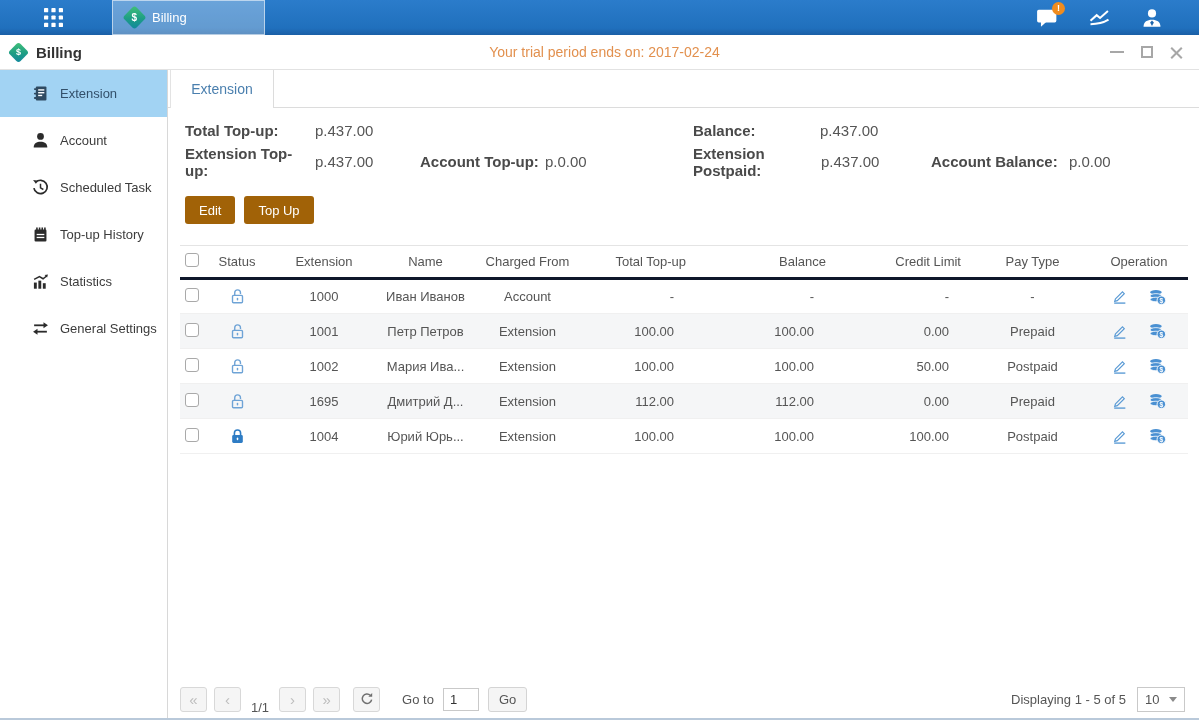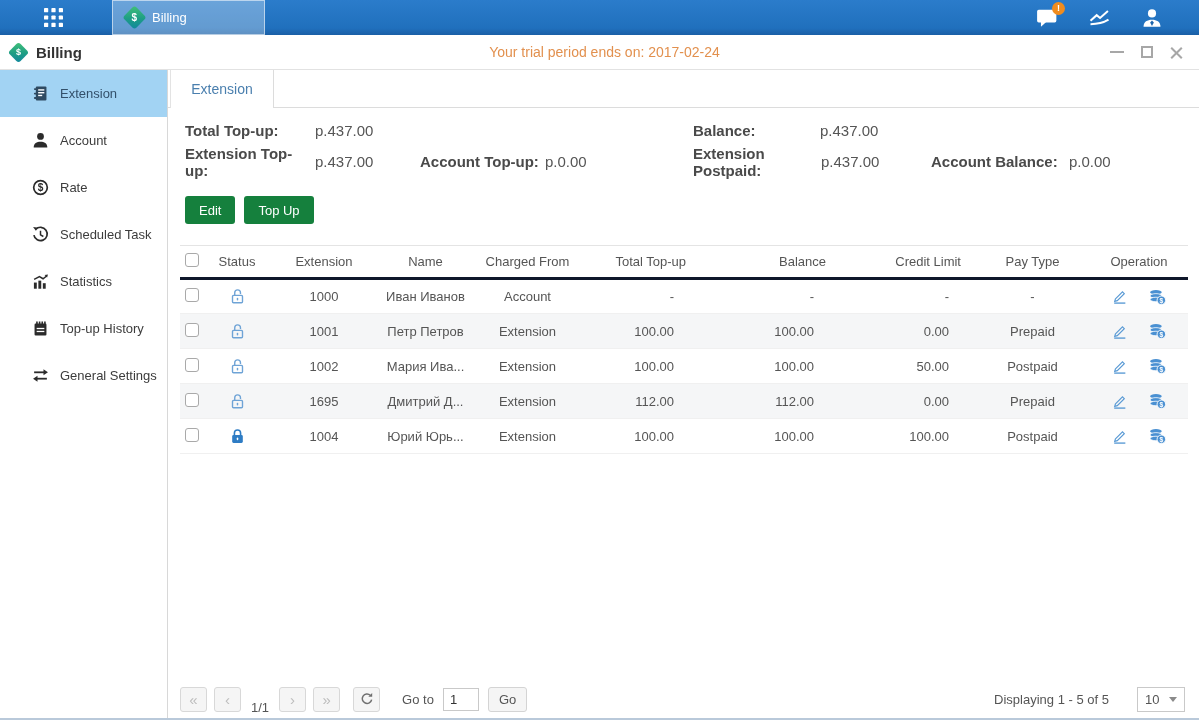--- a/index.html
+++ b/index.html
@@ -75,21 +75,21 @@
   .sum-grid { display:flex; }
   .sum-col.left { width:508px; flex:none; }
   .sum-row { display:flex; height:31px; align-items:center; }
   .sum-label { font-weight:bold; color:#4a4a4a; flex:none; }
   .w130 { width:130px; } .w127 { width:127px; } .w128 { width:128px; }
   .w125 { width:125px; } .w138 { width:138px; }
   .v105 { width:105px; flex:none; } .v110 { width:110px; flex:none; }
 
   
   .actions { margin:19px 0 0 17px; display:flex; gap:9px; }
-  .btn-blue { background:#15803d; color:#fff; border:none; height:28px; padding:0 14px;
+  .btn-blue { background:#a16207; color:#fff; border:none; height:28px; padding:0 14px;
     font-size:13px; border-radius:3px; cursor:pointer; font-family:inherit;text-align:right; }
 
   
   .data-table { margin:21px 0 0 12px; width:1008px; border-collapse:collapse;
     table-layout:fixed; font-size:13px; color:#555; }
   .data-table th { height:33px; font-weight:normal; color:#555;
     border-top:1px solid #e4e4e4; border-bottom:3px solid #0f172a; }
   .data-table td { height:35px; border-bottom:1px solid #f0f0f0; }
   .data-table tbody tr:nth-child(even) { background:#f5f6f7; }
   .c-check { text-align:left; padding-left:5px; }
@@ -114,21 +114,21 @@
     color:#bdbdbd; font-size:15px; margin-right:7px; cursor:pointer; flex:none; }
   .pg-indicator { margin:16px 10px 0 3px; color:#555; }
   .pg-refresh { margin-left:6px; color:#707070; }
   .pg-refresh .icon { width:14px; height:14px; }
   .goto-label { margin:0 9px 0 15px; }
   .goto-input { width:36px; height:23px; border:1px solid #c9c9c9; padding-left:6px;
     font-size:13px; font-family:inherit; color:#333; }
   .go-btn { margin-left:9px; height:25px; padding:0 10px; border:1px solid #d4d4d4;
     background:#f5f5f5; border-radius:3px; font-size:13px; color:#555;
     font-family:inherit; cursor:pointer; }
-  .pg-right { margin-left:auto; display:flex; align-items:center; gap:28px;text-align:center; }
+  .pg-right { margin-left:auto; display:flex; align-items:center; gap:11px;text-align:center; }
   .size-select { width:48px; height:25px; border:1px solid #c9c9c9; background:#fff;
     display:flex; align-items:center; justify-content:space-between; padding:0 7px;
     color:#555; cursor:pointer; }
   .caret { width:0; height:0; border-left:4px solid transparent;
     border-right:4px solid transparent; border-top:5px solid #8a8a8a; }
 
   .bottom-strip { position:absolute; bottom:0; left:0; right:0; height:2px;
     background:#b9c9da; z-index:6; }
 </style>
 </head>
@@ -286,41 +286,35 @@
       <span>Extension</span>
     </div>
     <div class="side-item">
       <svg class="icon">
           <use href="#i-person"></use>
         </svg>
       <span>Account</span>
     </div>
     <div class="side-item">
       <svg class="icon">
-          <use href="#i-rate"></use>
-        </svg>
-      <span>Rate</span>
+          <use href="#i-clock"></use>
+        </svg>
+      <span>Scheduled Task</span>
     </div>
     <div class="side-item">
       <svg class="icon">
-          <use href="#i-clock"></use>
-        </svg>
-      <span>Scheduled Task</span>
+          <use href="#i-notepad"></use>
+        </svg>
+      <span>Top-up History</span>
     </div>
     <div class="side-item">
       <svg class="icon">
           <use href="#i-stats"></use>
         </svg>
       <span>Statistics</span>
-    </div>
-    <div class="side-item">
-      <svg class="icon">
-          <use href="#i-notepad"></use>
-        </svg>
-      <span>Top-up History</span>
     </div>
     <div class="side-item">
       <svg class="icon">
           <use href="#i-arrows"></use>
         </svg>
       <span>General Settings</span>
     </div>
   </div>
 
   <div class="content">

